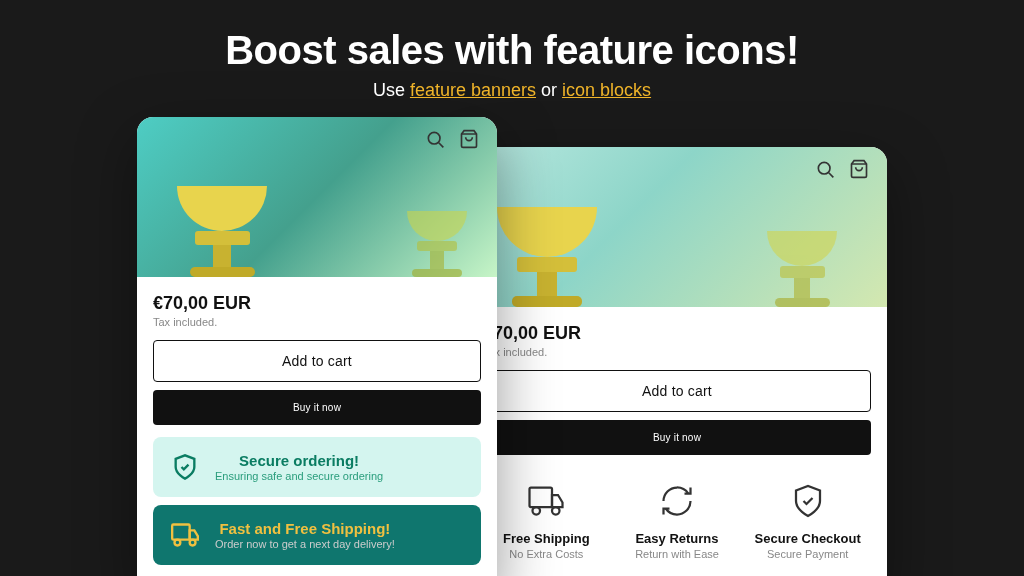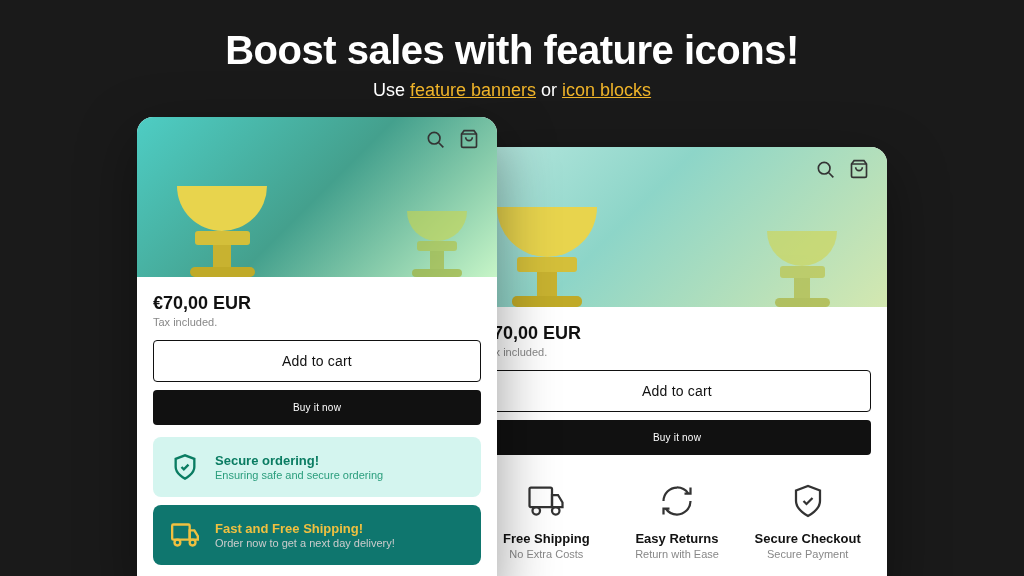--- a/index.html
+++ b/index.html
@@ -173,22 +173,23 @@
     .feature-banner-icon {
       width: 36px;
       height: 36px;
       flex-shrink: 0;
       display: flex;
       align-items: center;
       justify-content: center;
     }
 
     .feature-banner-text .title {
-      font-size: 13px;
+      font-size: 15px;
       font-weight: 700;
+      text-align: center;
     }
 
     .feature-banner-text .subtitle {
       font-size: 11px;
       margin-top: 1px;
     }
 
     .teal-title { color: #0a7c62; }
     .teal-subtitle { color: #2a9d7c; }
     .dark-title { color: #f0c040; }

